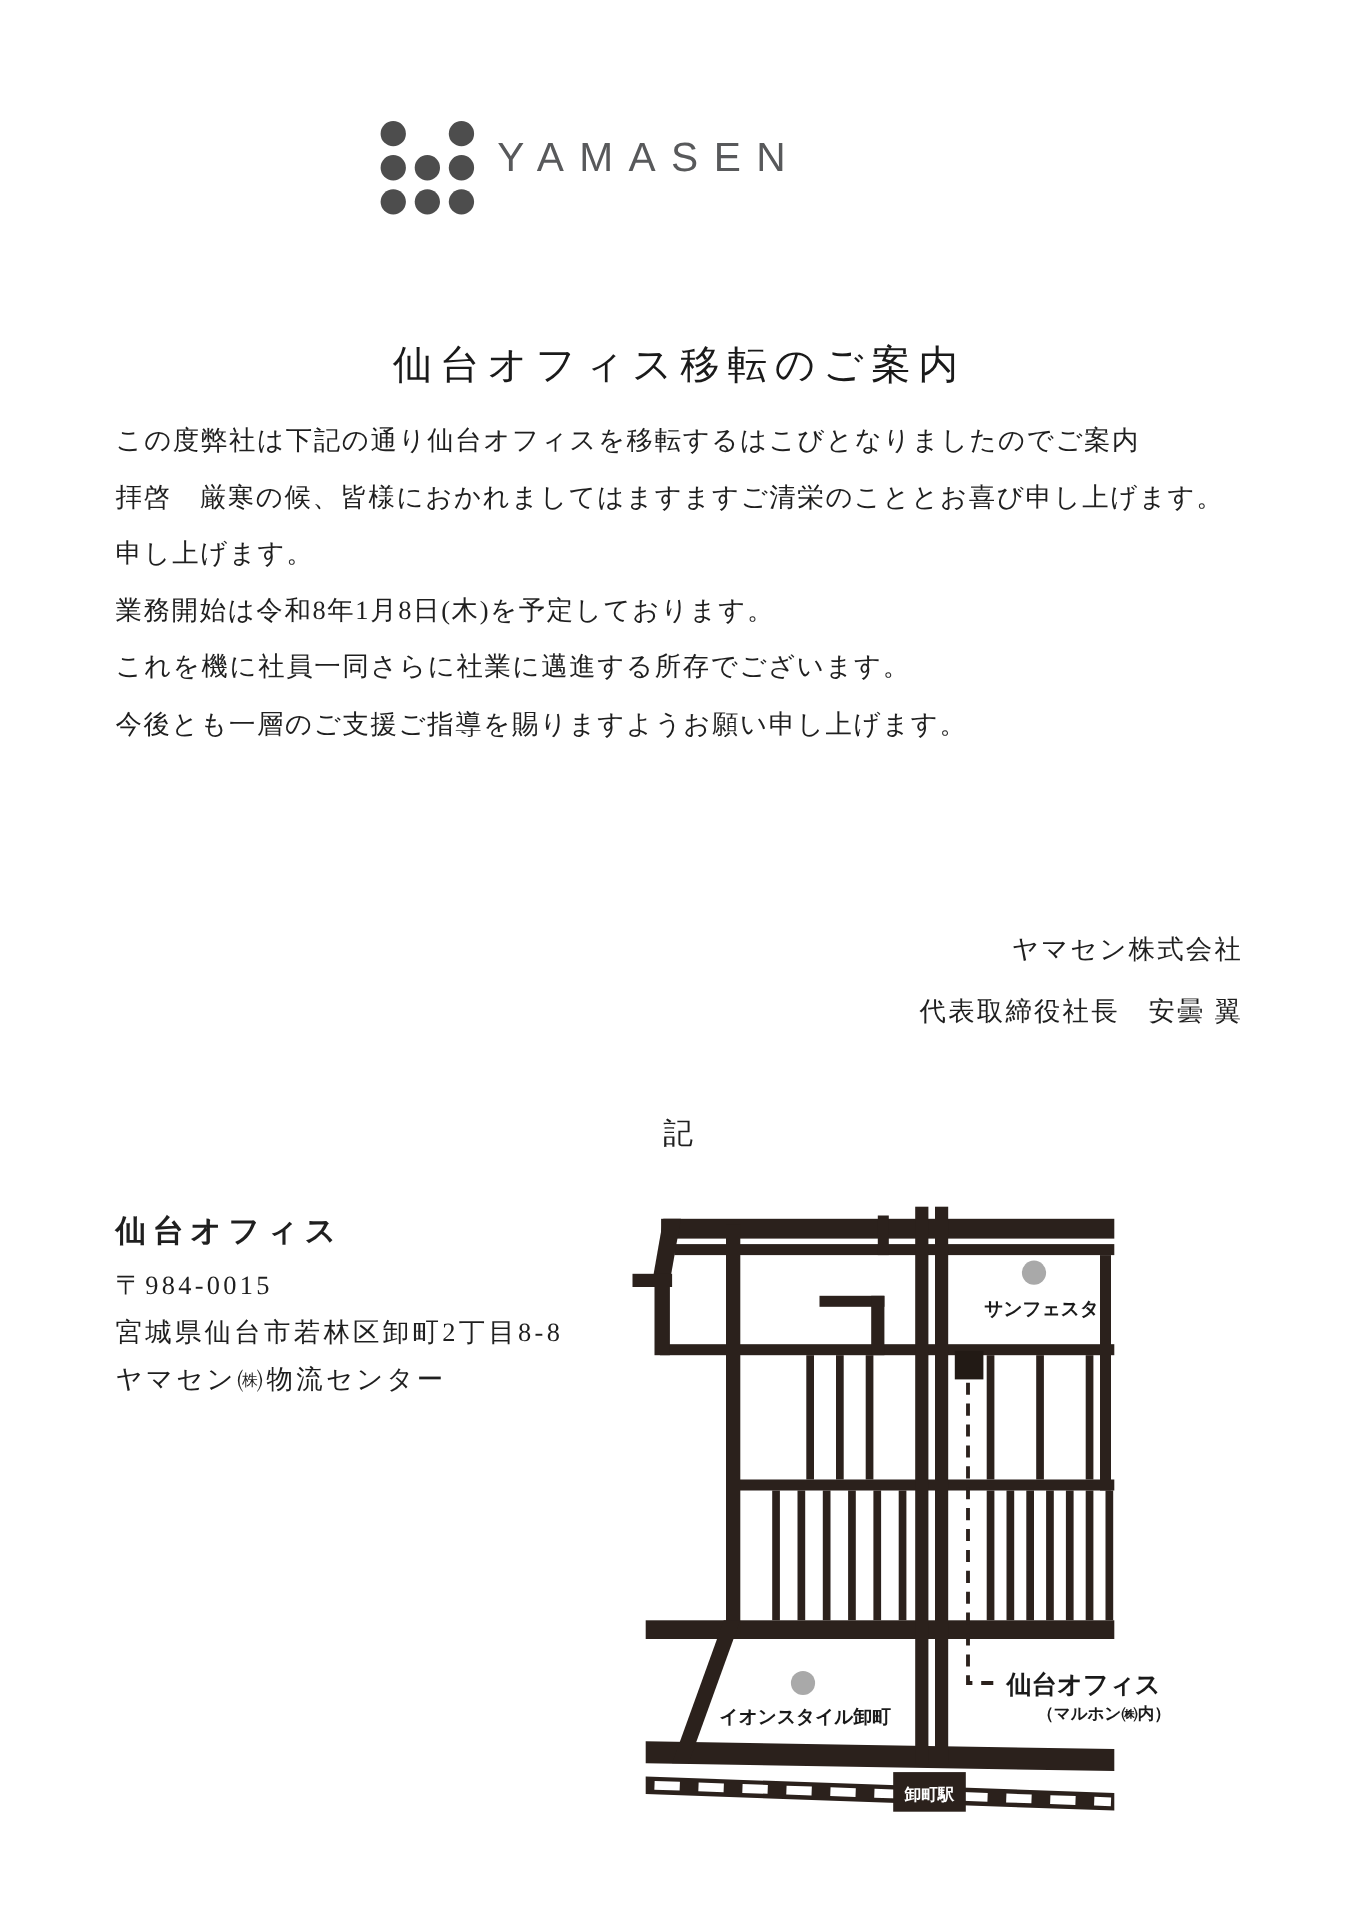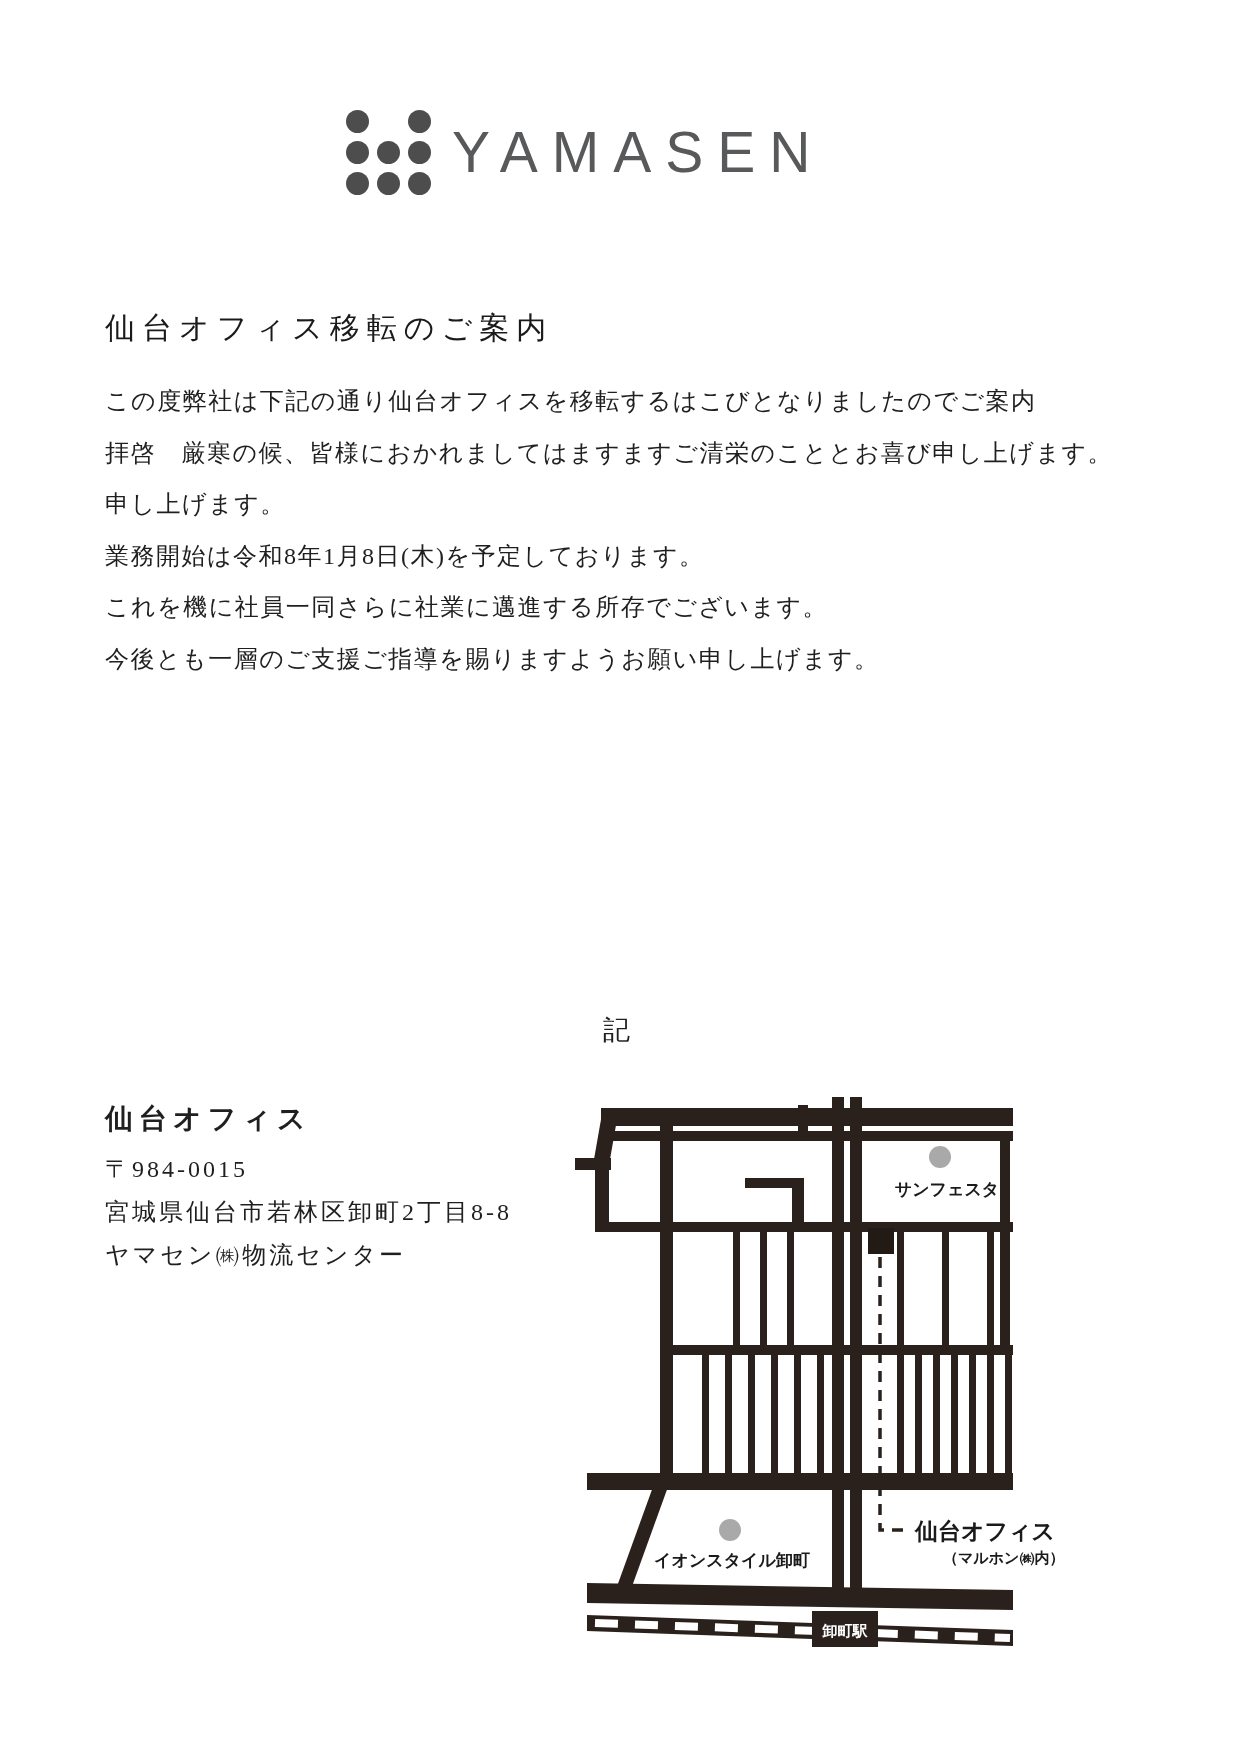--- a/index.html
+++ b/index.html
@@ -11,26 +11,26 @@
   .logo{position:absolute;left:0;top:0;width:1241px;height:220px;}
   .logo-mark{
     position:absolute;left:346px;top:110px;
     display:grid;grid-template-columns:repeat(3,23px);grid-auto-rows:23px;gap:8px;
   }
   .logo-dot{width:23px;height:23px;border-radius:50%;background:#4d4d4d;}
   .logo-dot.hidden{visibility:hidden;}
   .logo-wordmark{
     position:absolute;left:452px;top:124px;
     font-family:"Liberation Sans","DejaVu Sans",sans-serif;
-    font-size:57px;font-weight:400;letter-spacing:14px;color:#58595b;line-height:1;
+    font-size:37px;font-weight:400;letter-spacing:14px;color:#58595b;line-height:1;
   }
   
   .letter-title{
-    position:absolute;left:105px;top:308px;width:1025px;
-    font-size:30px;letter-spacing:7px;color:#1a1a1a;
+    position:absolute;left:105px;top:308px;width:1025px;text-align:center;
+    font-size:36px;letter-spacing:7px;color:#1a1a1a;
   }
   .letter-body{
     position:absolute;left:105px;top:384px;width:1030px;
     font-size:24px;letter-spacing:1.5px;
   }
   .letter-line{height:51.5px;line-height:34px;white-space:nowrap;}
   .date-row{
     position:absolute;left:105px;top:796px;width:1025px;
     display:flex;justify-content:space-between;
     font-size:24px;letter-spacing:2px;
@@ -83,20 +83,24 @@
   <div class="letter-body">
     <div class="letter-line">この度弊社は下記の通り仙台オフィスを移転するはこびとなりましたのでご案内</div>
     <div class="letter-line">拝啓　厳寒の候、皆様におかれましてはますますご清栄のこととお喜び申し上げます。</div>
     <div class="letter-line">申し上げます。</div>
     <div class="letter-line">業務開始は令和8年1月8日(木)を予定しております。</div>
     <div class="letter-line">これを機に社員一同さらに社業に邁進する所存でございます。</div>
     <div class="letter-line">今後とも一層のご支援ご指導を賜りますようお願い申し上げます。</div>
   </div>
 
 
+  <div class="sig-block">
+    <div class="sig-company">ヤマセン株式会社</div>
+    <div>代表取締役社長　安曇 翼</div>
+  </div>
 
   <div class="record-heading">記</div>
 
   <div class="office-info">
     <div class="office-name">仙台オフィス</div>
     <div class="office-line">〒984-0015</div>
     <div class="office-line">宮城県仙台市若林区卸町2丁目8-8</div>
     <div class="office-line">ヤマセン㈱物流センター</div>
   </div>
 

